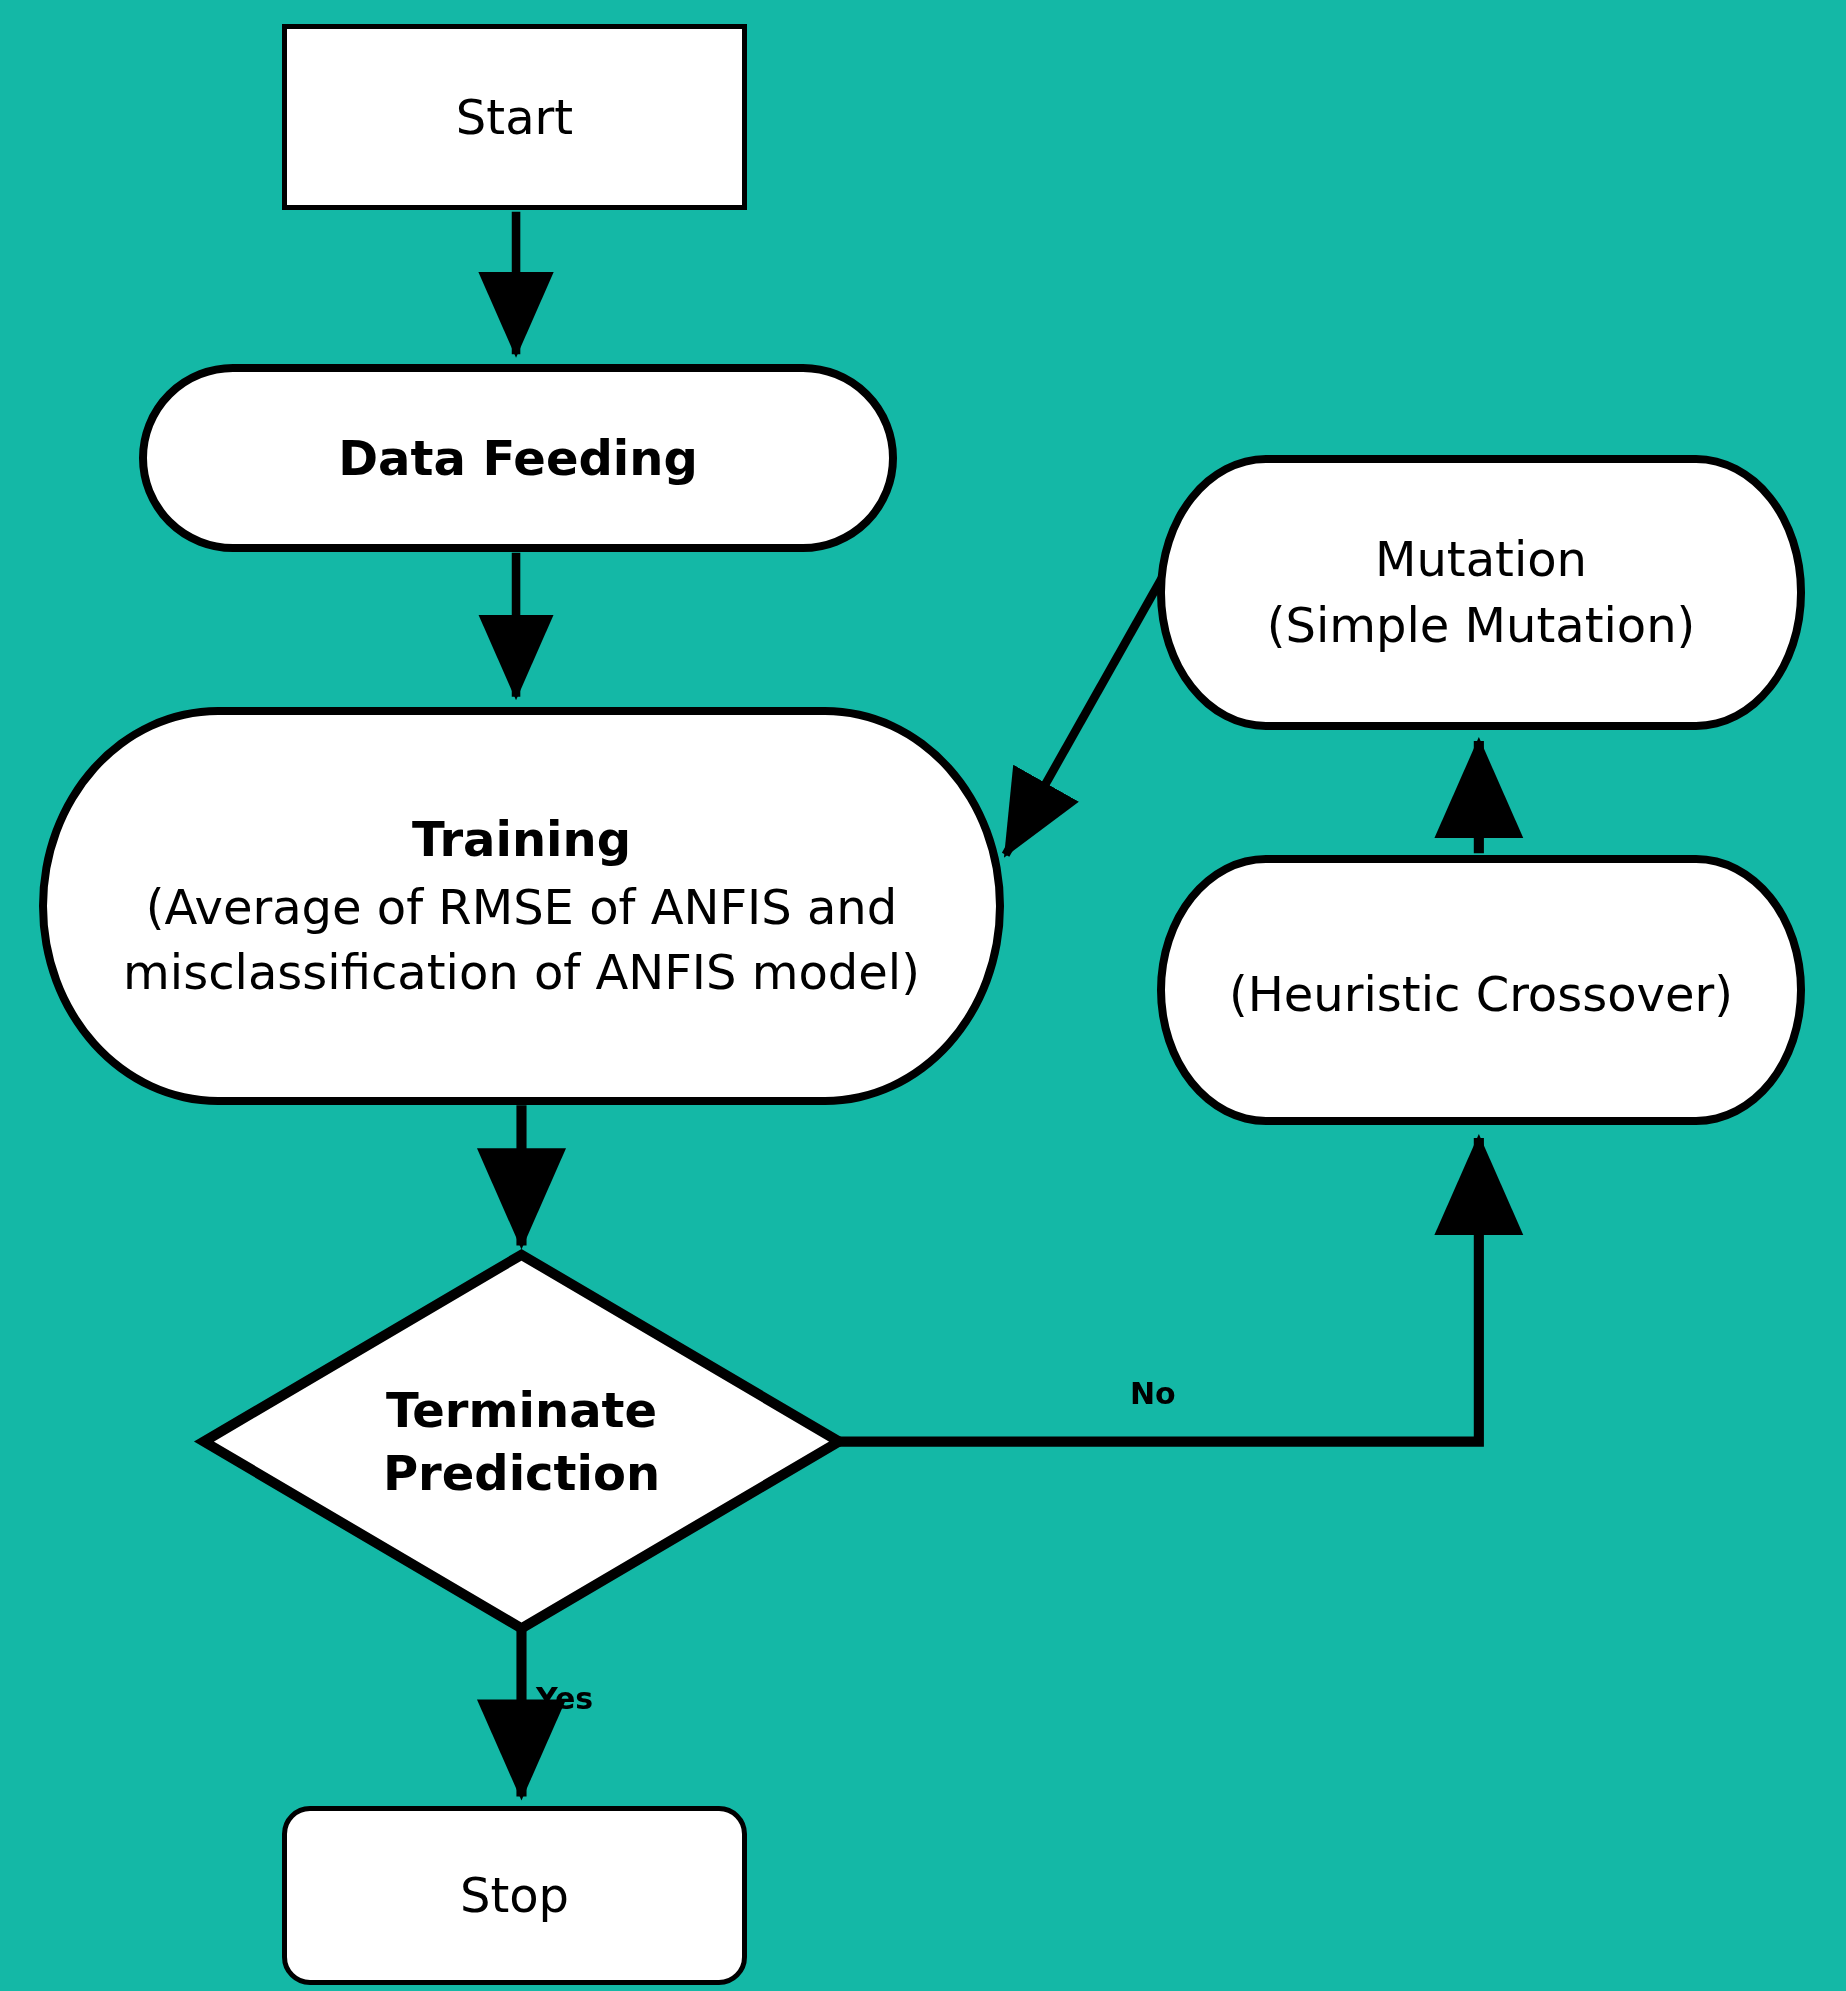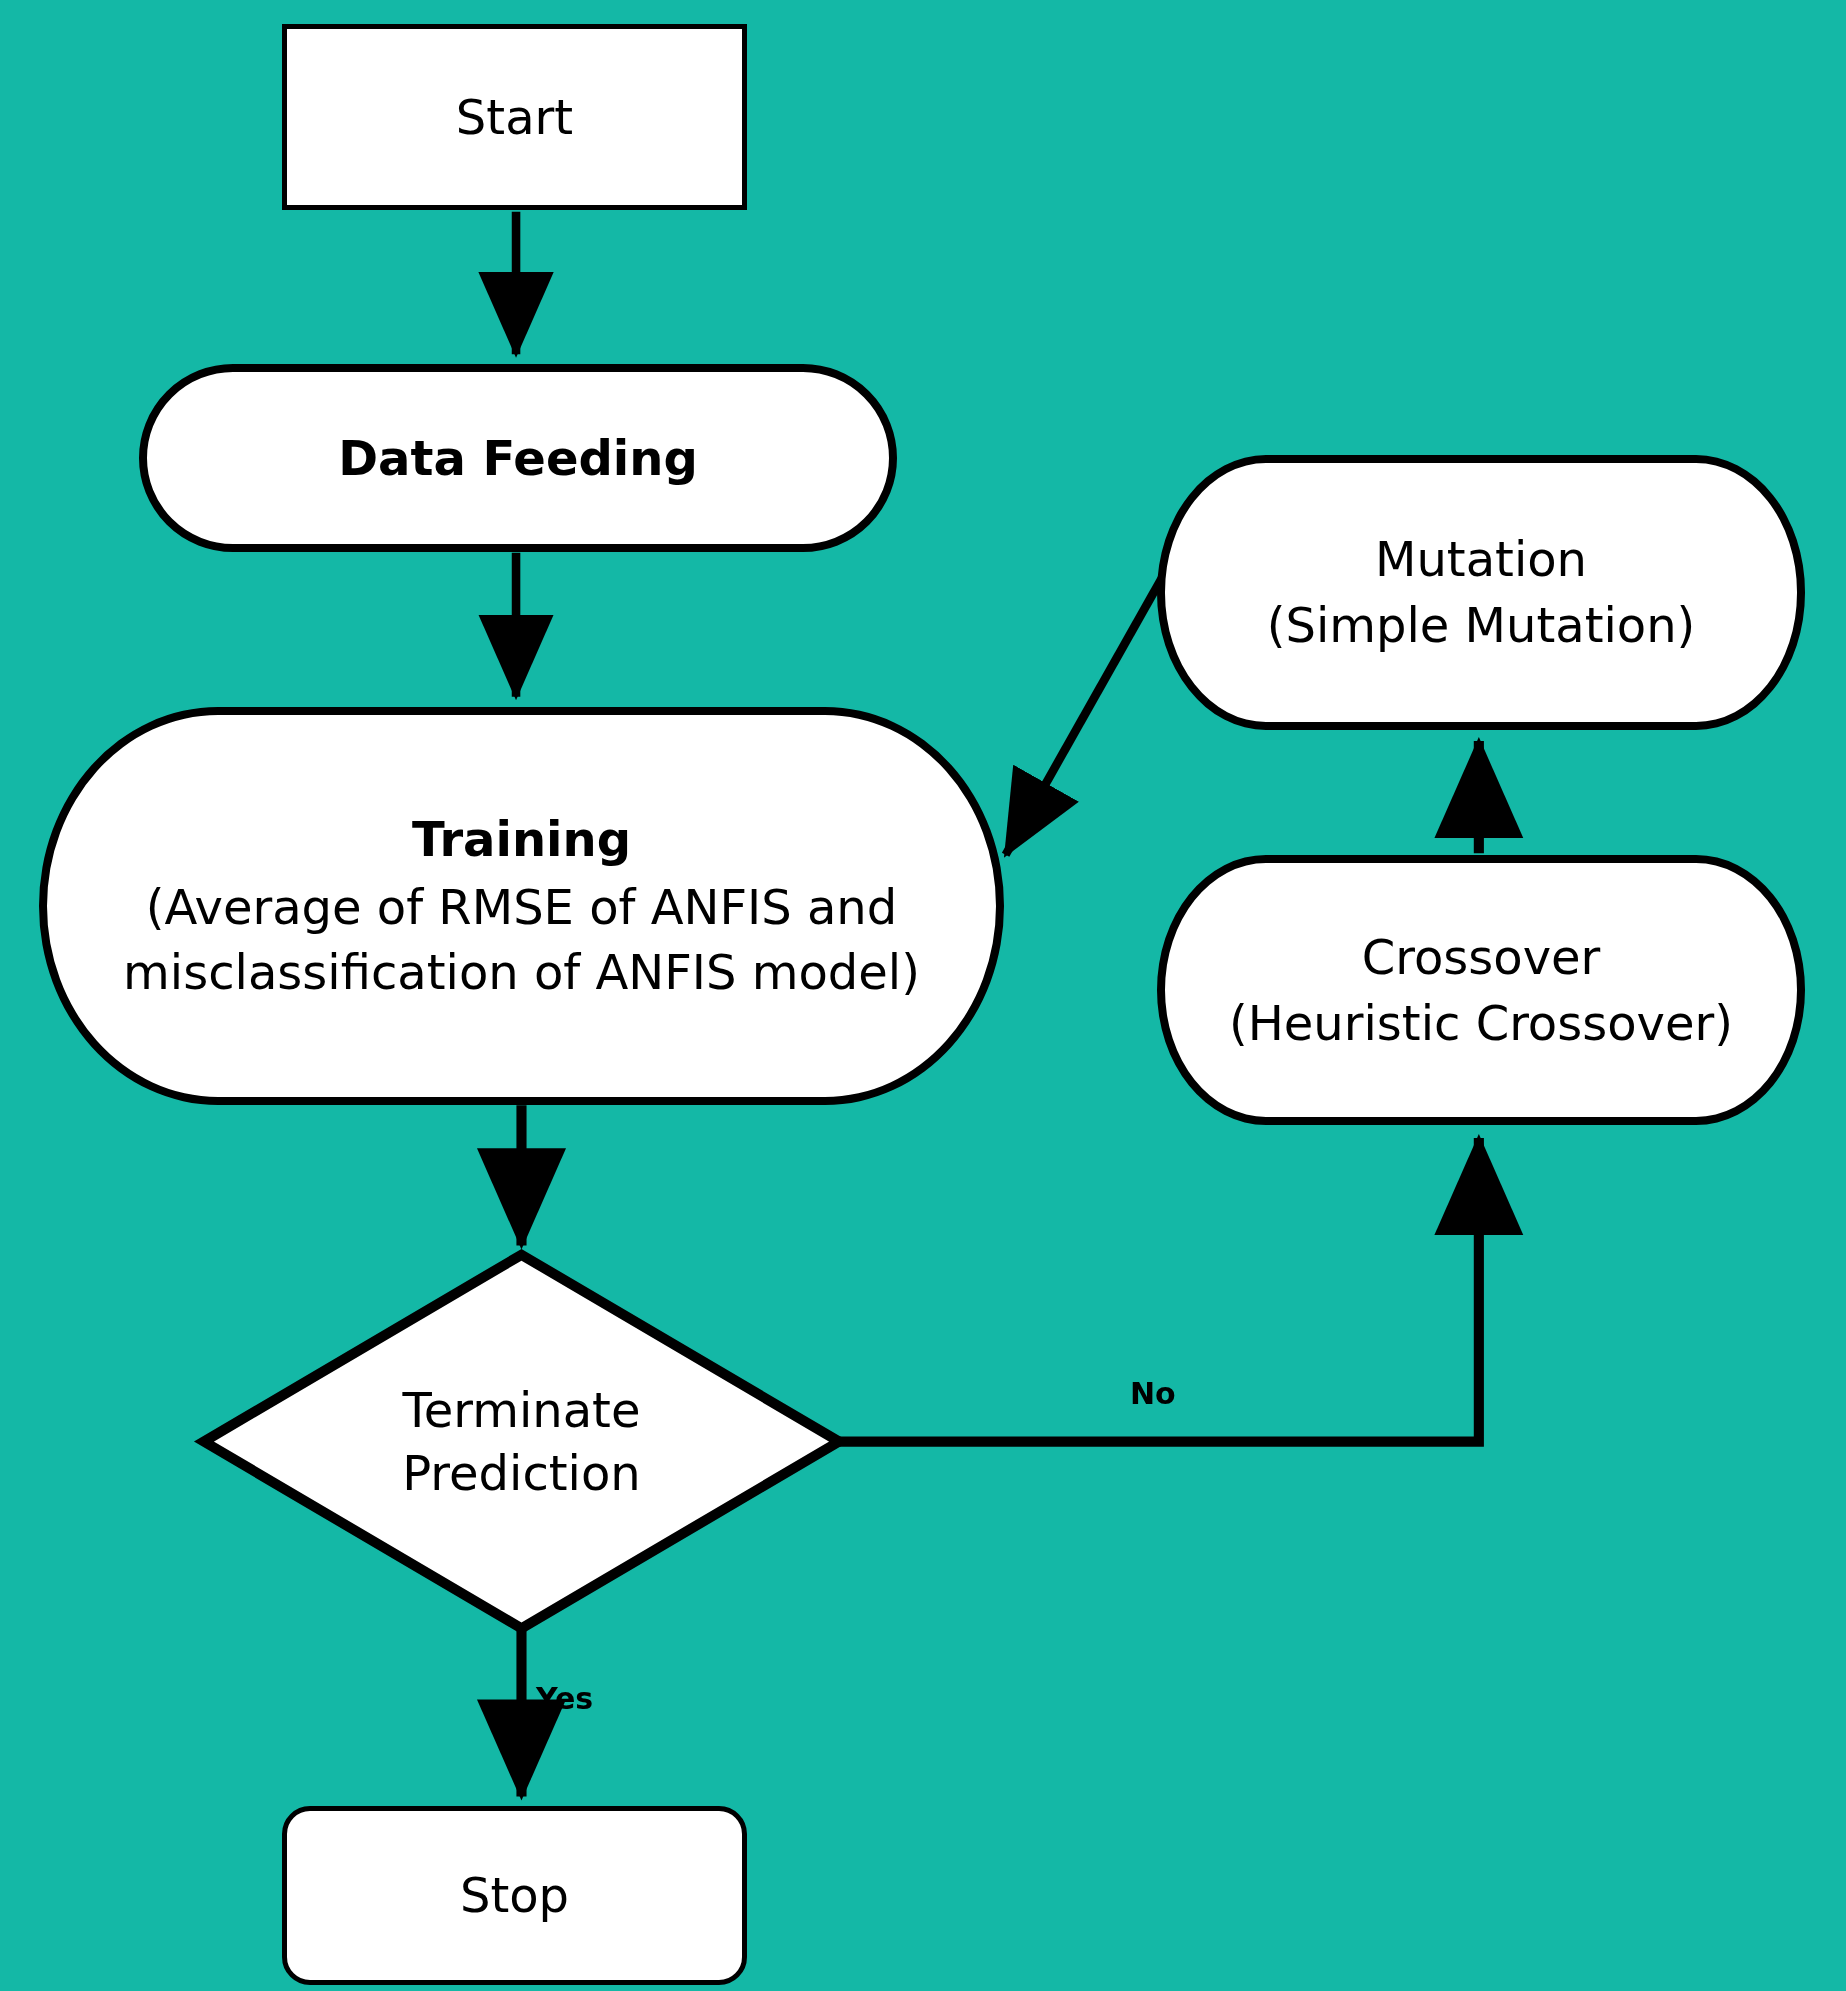--- a/index.html
+++ b/index.html
@@ -49,21 +49,21 @@
     font-size: 48px;
   }
   .pill-bold { font-weight: 700; }
   .diamond-label {
     position: absolute;
     display: flex;
     align-items: center;
     justify-content: center;
     text-align: center;
     font-size: 48px;
-    font-weight: 400;
+    font-weight: 700;
     color: #000000;
     line-height: 1.32;
   }
   .edge-label {
     position: absolute;
     font-size: 30px;
     font-weight: 700;
     color: #000000;
     white-space: nowrap;
   }
@@ -119,21 +119,20 @@
   <div class="node rect-node" style="left:282px; top:1806px; width:465px; height:179px;border-radius:28px;">
     <span class="node-text">Stop</span>
   </div>
 
   <div class="node pill-node" style="left:1157px; top:455px; width:648px; height:275px; border-radius:109px/137px; flex-direction:column;">
     <span class="node-text">Mutation</span>
     <span class="node-text" style="margin-top:7.8px;">(Simple Mutation)</span>
   </div>
 
   <div class="node pill-node" style="left:1157px; top:855px; width:648px; height:270px; border-radius:109px/135px; flex-direction:column;">
-    <span class="node-text">Crossover</span>
     <span class="node-text" style="margin-top:7.8px;">(Heuristic Crossover)</span>
   </div>
 
   <div class="edge-label" style="left:536px; top:1681px;">Yes</div>
 
   <div class="edge-label" style="left:1130px; top:1376px;">No</div>
 
 </div>
 
 

